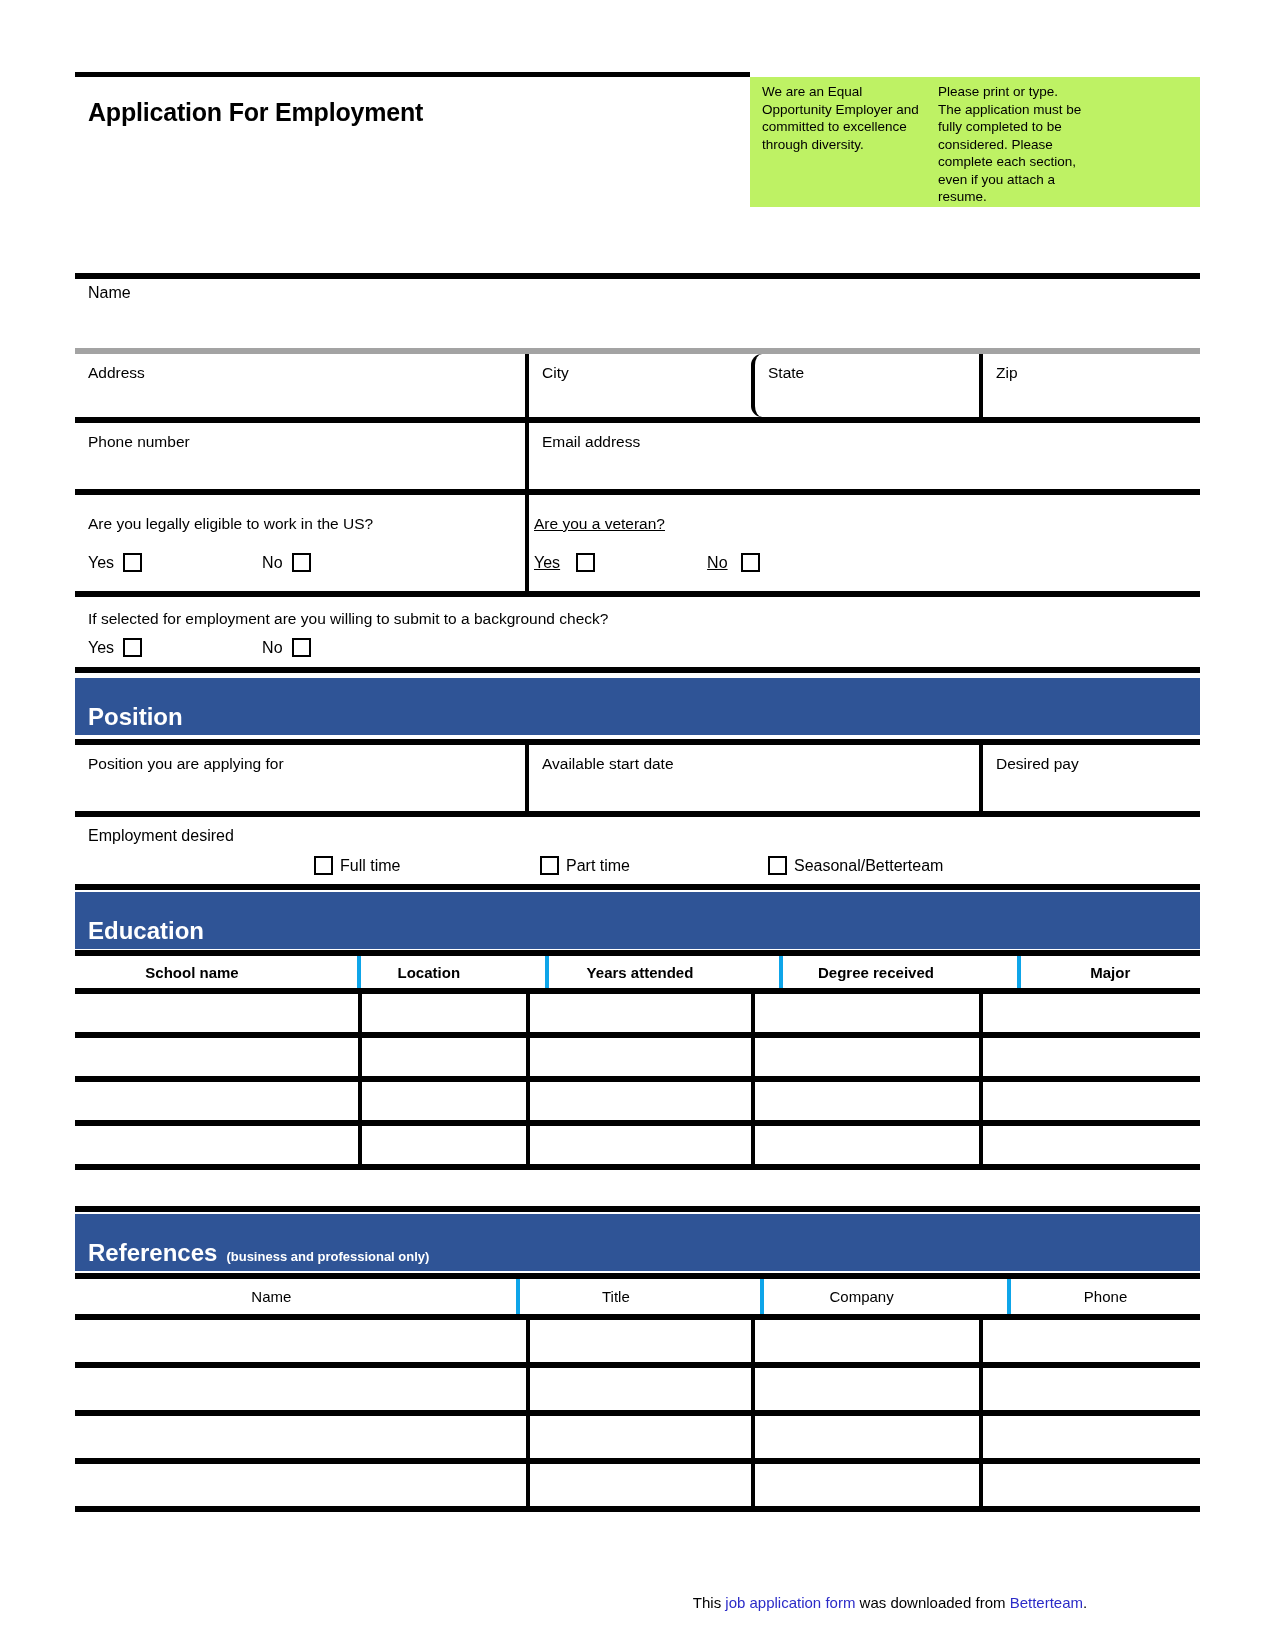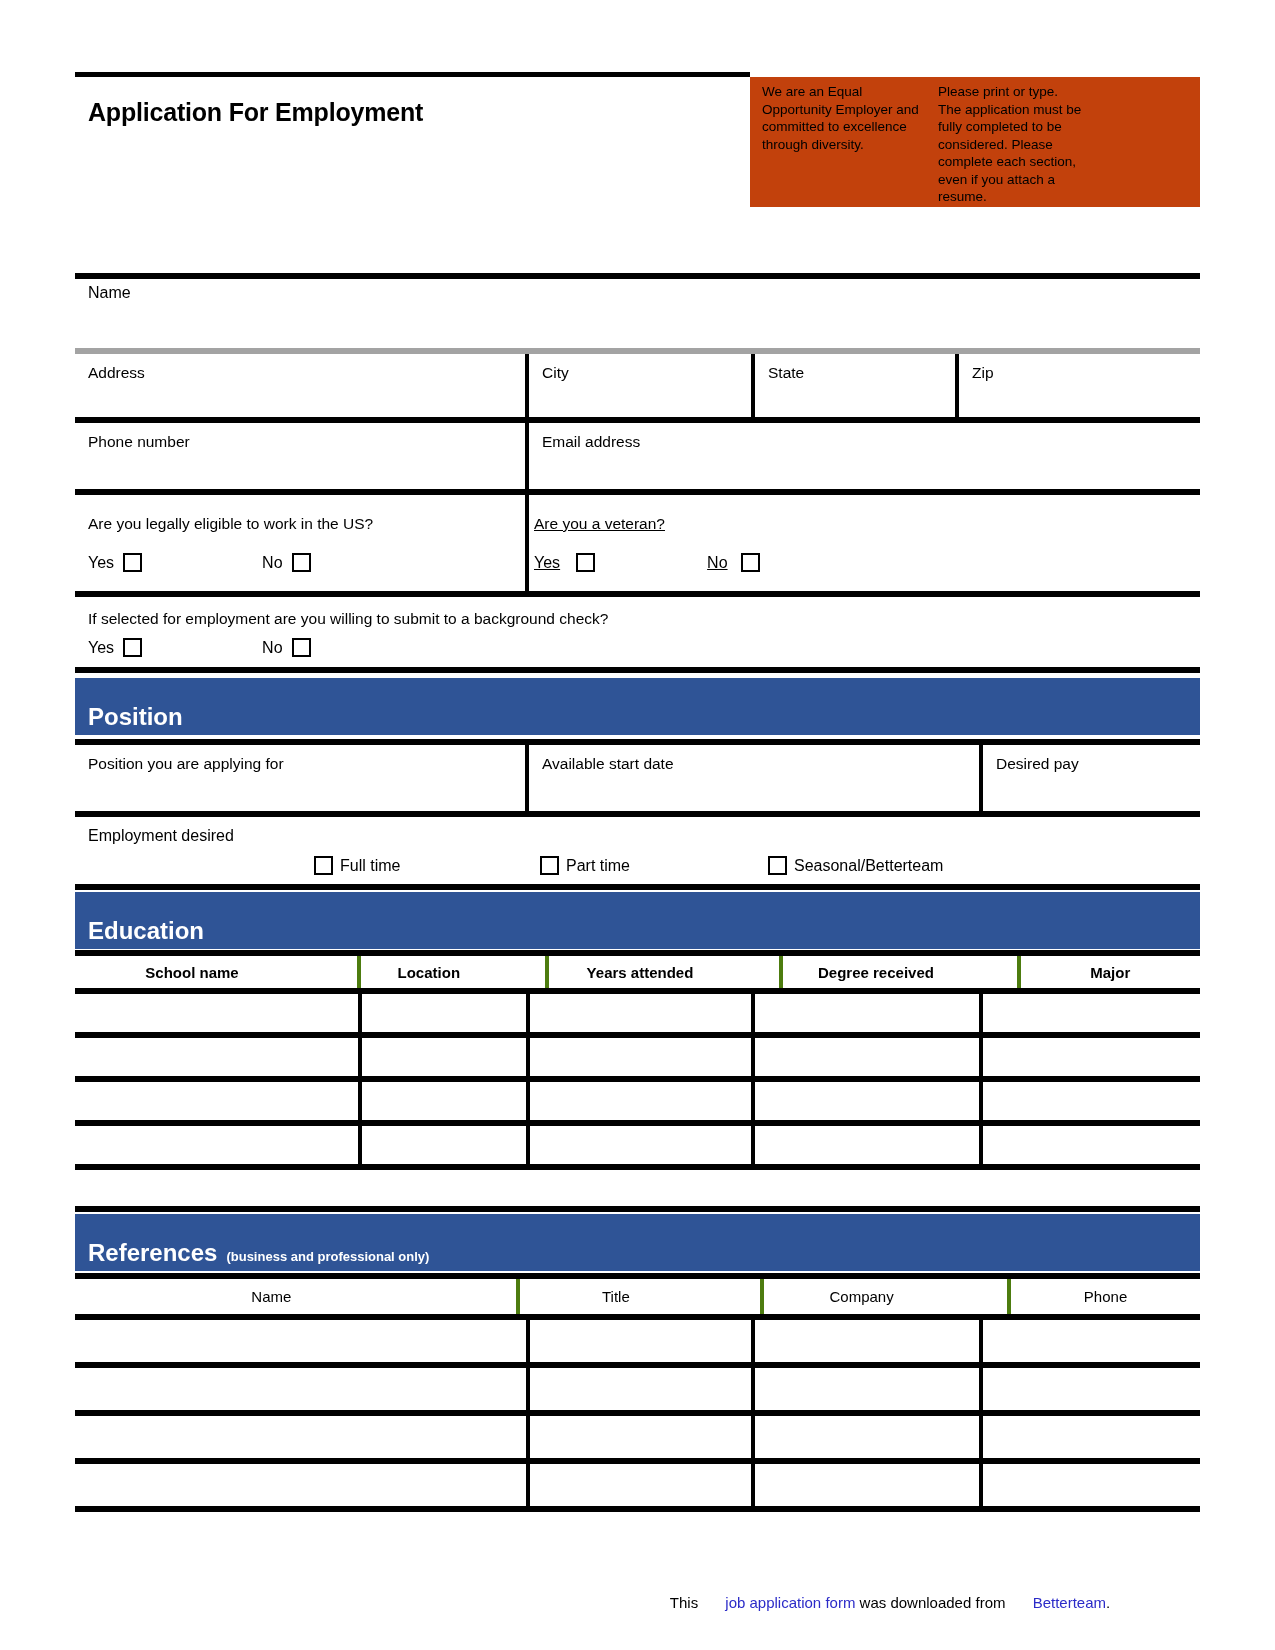--- a/index.html
+++ b/index.html
@@ -1,42 +1,42 @@
 <!DOCTYPE html>
 <html><head>
 <meta charset="utf-8">
 <style>
   html,body{margin:0;padding:0;background:#fff;}
   .page{position:relative;width:1275px;height:1650px;background:#ffffff;
         font-family:"Liberation Sans","DejaVu Sans",sans-serif;color:#000;overflow:hidden;}
   .abs{position:absolute;}
   .hline{position:absolute;left:75px;width:1125px;height:6px;background:#000;}
   .title{position:absolute;left:88px;top:98px;font-size:25px;font-weight:bold;letter-spacing:-0.2px;}
-  .greybox{position:absolute;left:750px;top:77px;width:450px;height:130px;background:#c2410c;}
+  .greybox{position:absolute;left:750px;top:77px;width:450px;height:130px;background:#bef264;}
   .grey-col{position:absolute;top:6px;font-size:13.5px;line-height:17.5px;white-space:pre-line;}
   .grey-col.left{left:12px;width:176px;}
   .grey-col.right{left:188px;width:250px;}
   .bar{position:absolute;left:75px;width:1125px;height:57px;background:#2F5496;color:#fff;
        display:flex;align-items:flex-end;box-sizing:border-box;padding:0 0 4px 13px;
        font-weight:bold;font-size:24px;}
   .bar .note{font-size:13px;font-weight:bold;margin-left:9px;padding-bottom:3px;}
   .label16{position:absolute;font-size:16px;}
   .tbl{position:absolute;left:75px;width:1125px;box-sizing:border-box;}
   .row{display:flex;border-bottom:6px solid #000;box-sizing:border-box;}
   .cell{box-sizing:border-box;font-size:15.5px;}
   .cell.lb{border-left:4px solid #000;}
   .cell .lab{padding:10px 0 0 13px;}
   .hdrcell{box-sizing:border-box;font-size:15px;display:flex;align-items:center;justify-content:center;}
-  .hdrcell.lb{border-left:4px solid #4d7c0f;margin-left:48px;}
+  .hdrcell.lb{border-left:4px solid #0ea5e9;margin-left:48px;}
   .yesno{display:flex;align-items:center;font-size:16px;}
   .cbx{width:15px;height:15px;border:2px solid #000;background:#fff;display:inline-block;flex:none;}
   .opt{position:absolute;display:flex;align-items:center;font-size:16px;}
   .opt .cbx{margin-right:7px;}
   .footer{position:absolute;top:1594px;left:655px;width:470px;text-align:center;font-size:15px;}
-  .link{color:#2B2BC8;margin-left:23px;}
+  .link{color:#2B2BC8;}
 </style>
 </head>
 <body>
 
 <div class="page">
 
   <div class="abs" style="left:75px;top:72px;width:675px;height:5px;background:#000;"></div>
   <div class="title">Application For Employment</div>
   <div class="greybox">
     <div class="grey-col left">We are an Equal
@@ -57,21 +57,21 @@
   <div class="abs" style="left:75px;top:310px;width:1125px;height:38px;"></div>
 
   <div class="tbl" style="top:348px;border-top:6px solid #a3a3a3;">
     <div class="row" style="height:69px;">
       <div class="cell" style="width:450px;">
         <div class="lab">Address</div>
       </div>
       <div class="cell lb" style="width:226px;">
         <div class="lab">City</div>
       </div>
-      <div class="cell lb" style="width:204px;">
+      <div class="cell lb" style="width:228px;border-radius:11px;">
         <div class="lab">State</div>
       </div>
       <div class="cell lb" style="width:221px;">
         <div class="lab">Zip</div>
       </div>
     </div>
     <div class="row" style="height:72px;">
       <div class="cell" style="width:450px;">
         <div class="lab">Phone number</div>
       </div>

